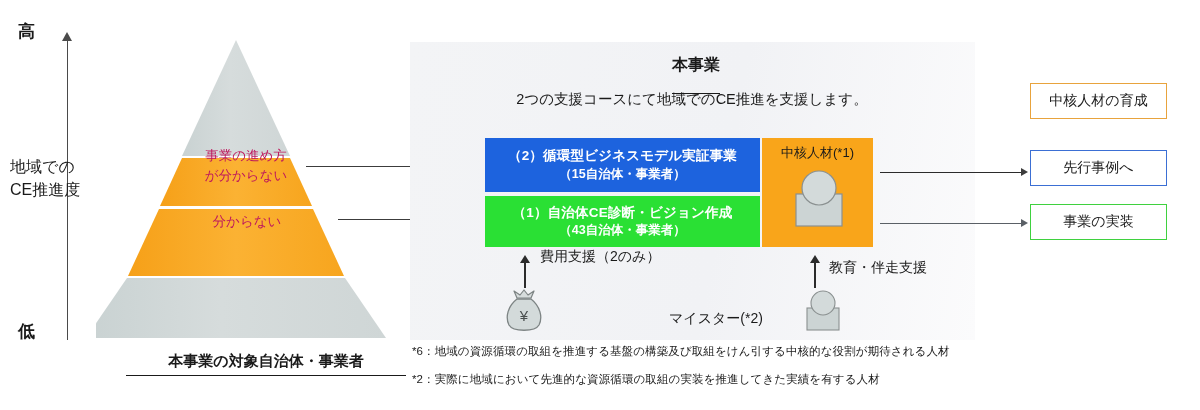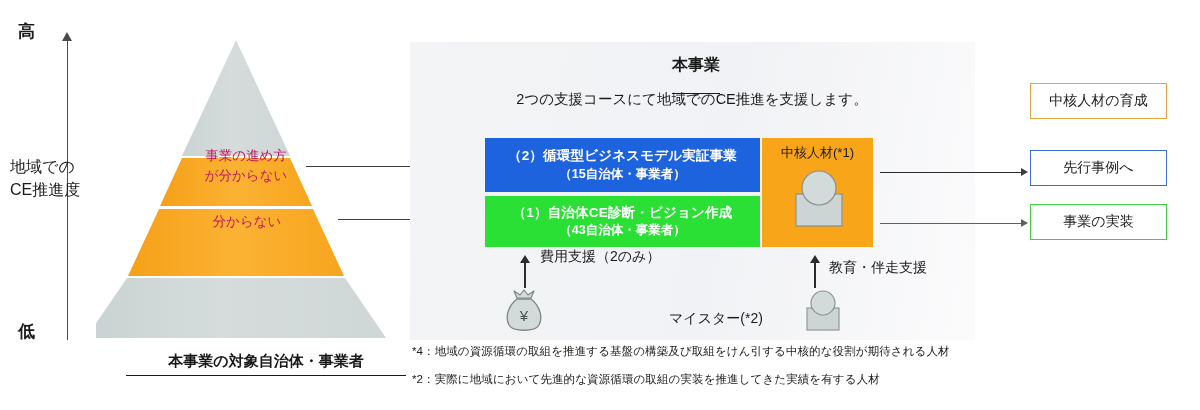--- a/index.html
+++ b/index.html
@@ -205,14 +205,14 @@
 <div class="abs out-box" id="out-box-0">
   <span>中核人材の育成</span>
 </div>
 <div class="abs out-box" id="out-box-1">
   <span>先行事例へ</span>
 </div>
 <div class="abs out-box" id="out-box-2">
   <span>事業の実装</span>
 </div>
 
-<div class="abs footnote" id="footnote-0">*4：地域の資源循環の取組を推進する基盤の構築及び取組をけん引する中核的な役割が期待される人材</div>
+<div class="abs footnote" id="footnote-0">*6：地域の資源循環の取組を推進する基盤の構築及び取組をけん引する中核的な役割が期待される人材</div>
 <div class="abs footnote" id="footnote-1">*2：実際に地域において先進的な資源循環の取組の実装を推進してきた実績を有する人材</div>
 
 </body></html>

